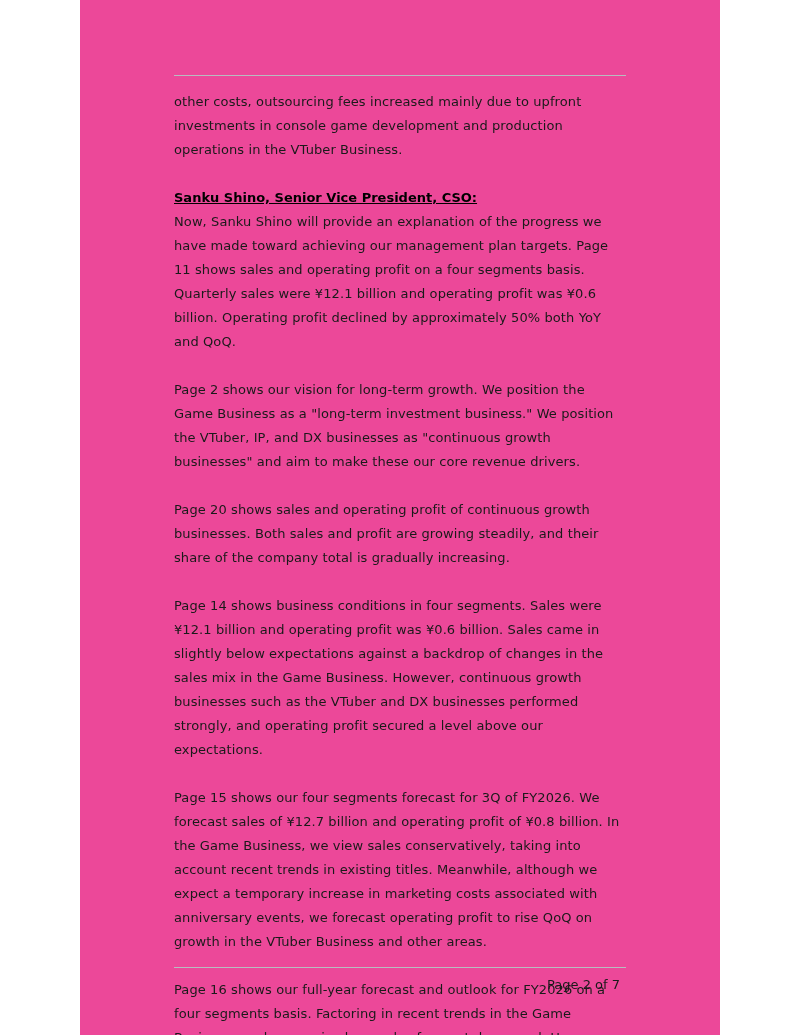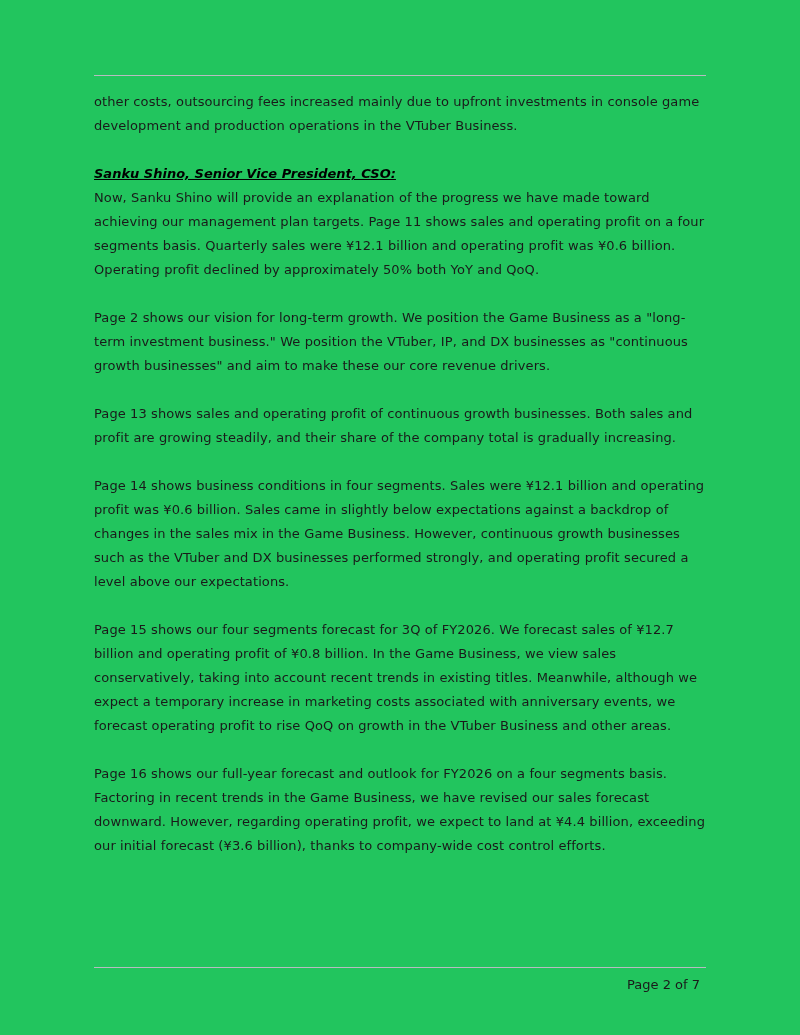--- a/index.html
+++ b/index.html
@@ -2,23 +2,23 @@
 <html><head>
 <meta charset="utf-8">
 <style>
   * { box-sizing: border-box; margin: 0; padding: 0; }
   html, body {
     background: #ffffff;
     font-family: "DejaVu Sans", "Liberation Sans", sans-serif;
   }
   .page {
     position: relative;
-    width: 800px;
+    width: 640px;
     height: 1035px;
-    background: #22c55e;
+    background: #ec4899;
     margin: 0 auto;
     overflow: hidden;
   }
   .rule {
     position: absolute;
     left: 94px;
     right: 94px;
     height: 0;
     border-top: 1px solid #b8bcc0;
   }
@@ -37,21 +37,20 @@
     margin: 0 0 24px 0;
     letter-spacing: 0.1px;
   }
   .content h2.speaker-heading {
     font-size: 13px;
     line-height: 24px;
     font-weight: bold;
     text-decoration: underline;
     margin: 24px 0 0 0;
     color: #000000;
-    font-style: italic;
   }
   .footer {
     position: absolute;
     top: 973px;
     left: 94px;
     right: 100px;
     text-align: right;
     font-size: 13px;
     line-height: 24px;
     color: #1a1a1a;
@@ -66,21 +65,21 @@
 
   <div class="content">
     <p>other costs, outsourcing fees increased mainly due to upfront investments in console game development and production operations in the VTuber Business.</p>
 
     <h2 class="speaker-heading">Sanku Shino, Senior Vice President, CSO:</h2>
 
     <p>Now, Sanku Shino will provide an explanation of the progress we have made toward achieving our management plan targets. Page 11 shows sales and operating profit on a four segments basis. Quarterly sales were ¥12.1 billion and operating profit was ¥0.6 billion. Operating profit declined by approximately 50% both YoY and QoQ.</p>
 
     <p>Page 2 shows our vision for long-term growth. We position the Game Business as a "long-term investment business." We position the VTuber, IP, and DX businesses as "continuous growth businesses" and aim to make these our core revenue drivers.</p>
 
-    <p>Page 13 shows sales and operating profit of continuous growth businesses. Both sales and profit are growing steadily, and their share of the company total is gradually increasing.</p>
+    <p>Page 20 shows sales and operating profit of continuous growth businesses. Both sales and profit are growing steadily, and their share of the company total is gradually increasing.</p>
 
     <p>Page 14 shows business conditions in four segments. Sales were ¥12.1 billion and operating profit was ¥0.6 billion. Sales came in slightly below expectations against a backdrop of changes in the sales mix in the Game Business. However, continuous growth businesses such as the VTuber and DX businesses performed strongly, and operating profit secured a level above our expectations.</p>
 
     <p>Page 15 shows our four segments forecast for 3Q of FY2026. We forecast sales of ¥12.7 billion and operating profit of ¥0.8 billion. In the Game Business, we view sales conservatively, taking into account recent trends in existing titles. Meanwhile, although we expect a temporary increase in marketing costs associated with anniversary events, we forecast operating profit to rise QoQ on growth in the VTuber Business and other areas.</p>
 
     <p>Page 16 shows our full-year forecast and outlook for FY2026 on a four segments basis. Factoring in recent trends in the Game Business, we have revised our sales forecast downward. However, regarding operating profit, we expect to land at ¥4.4 billion, exceeding our initial forecast (¥3.6 billion), thanks to company-wide cost control efforts.</p>
   </div>
 
   <div class="rule rule-bottom"></div>
 

